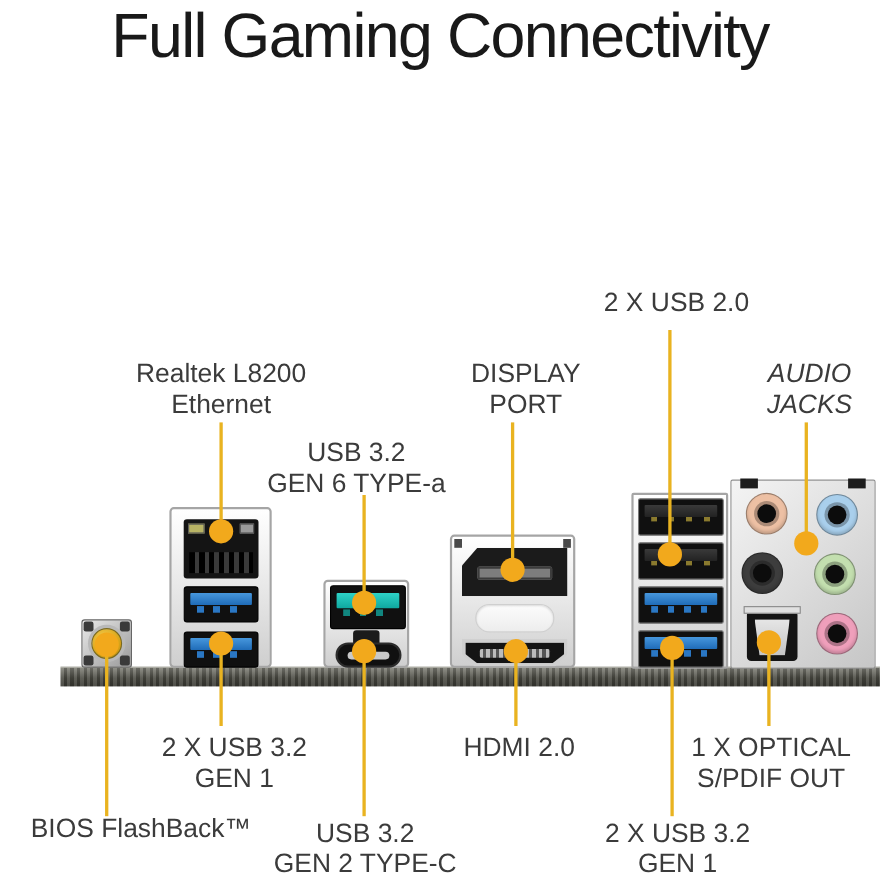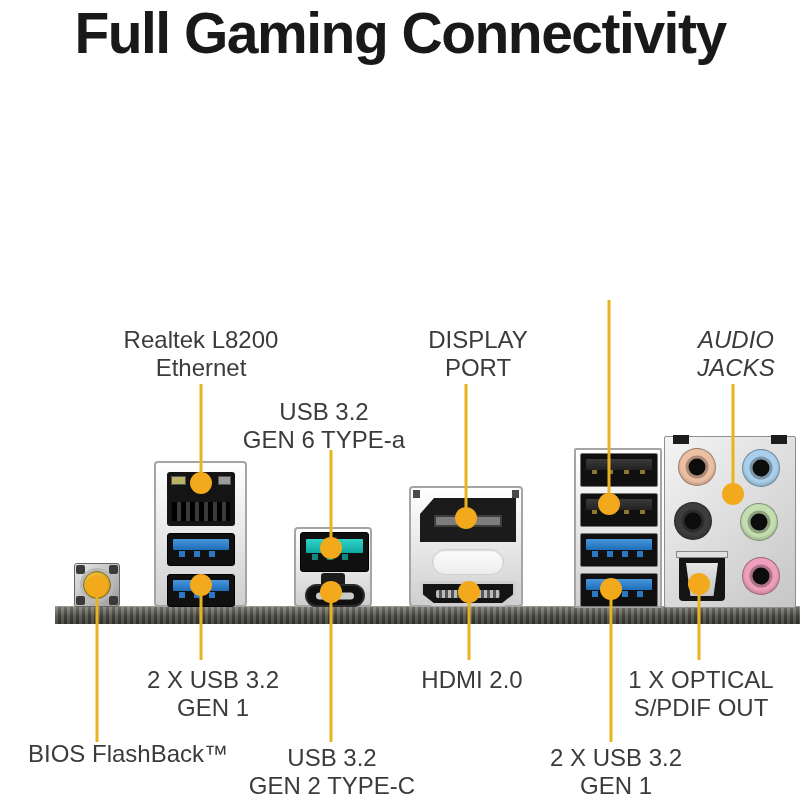--- a/index.html
+++ b/index.html
@@ -1,19 +1,19 @@
 <!DOCTYPE html>
 <html><head>
 <meta charset="utf-8">
 <style>
   html,body{margin:0;padding:0;width:800px;height:800px;overflow:hidden;background:#fff;}
   .canvas{position:relative;width:800px;height:800px;background:#fff;font-family:"Liberation Sans",sans-serif;}
 
   .title{position:absolute;top:0;left:0;width:100%;text-align:center;
-    font-size:57px;font-weight:700;letter-spacing:-1.5px;color:#191919;}
+    font-size:57px;font-weight:400;letter-spacing:-1.5px;color:#191919;}
 
   .callout{position:absolute;transform:translateX(-50%);text-align:center;
     font-size:24px;font-weight:500;color:#3b3b3b;line-height:1.16;white-space:nowrap;}
 
   .line{position:absolute;width:3px;background:#e9b320;transform:translateX(-50%);z-index:10;}
   .dot{position:absolute;width:22px;height:22px;border-radius:50%;background:#f2a91c;
     transform:translate(-50%,-50%);z-index:11;}
 
   .pcb{position:absolute;left:55px;top:606px;width:745px;height:17px;z-index:1;
     background:repeating-linear-gradient(90deg,rgba(255,255,255,.10) 0 3px,rgba(0,0,0,.18) 3px 6px),
@@ -87,20 +87,24 @@
   .optical-flap{position:absolute;left:7px;top:8px;width:32px;height:33px;
     background:linear-gradient(#e6e6e6,#c4c4c4);clip-path:polygon(0 0,100% 0,86% 100%,14% 100%);}
 </style>
 </head>
 <body>
 
 <div class="canvas">
 
   <div class="title">Full Gaming Connectivity</div>
 
+  <div class="callout" style="left:615px;top:262px;">
+    <div>2 X USB 2.0</div>
+    <div></div>
+  </div>
   <div class="callout" style="left:201px;top:326px;">
     <div>Realtek L8200</div>
     <div>Ethernet</div>
   </div>
   <div class="callout" style="left:466px;top:326px;margin-left:12px;">
     <div>DISPLAY</div>
     <div>PORT</div>
   </div>
   <div class="callout" style="left:736px;top:326px;font-style:italic;">
     <div>AUDIO</div>

